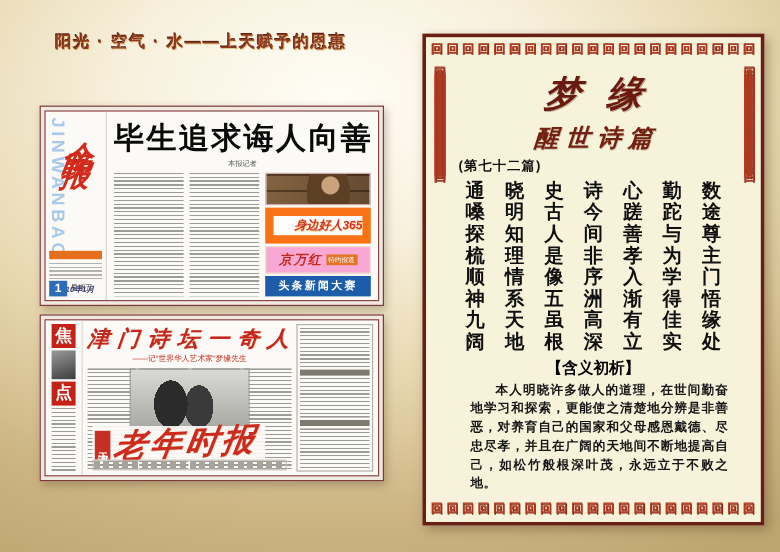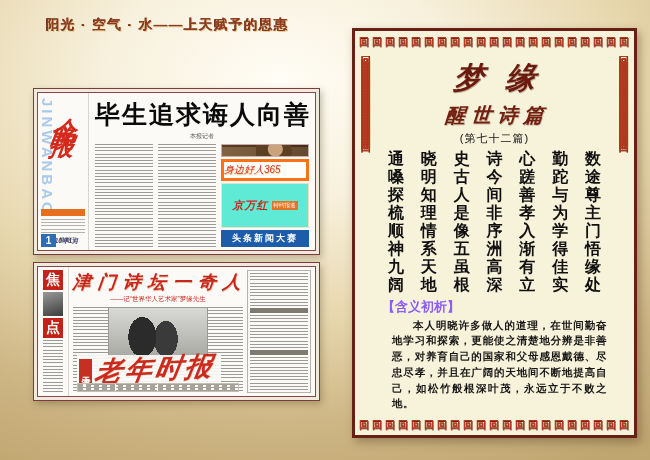--- a/index.html
+++ b/index.html
@@ -4,21 +4,21 @@
 <style>
   html,body{margin:0;padding:0;}
   #canvas{
     position:relative;width:650px;height:460px;overflow:hidden;
     font-family:"Liberation Sans",sans-serif;
     background:
       radial-gradient(ellipse 640px 430px at 43% 18%,
         #fffdf6 0%, #f7f0dc 28%, #e7d7ae 55%, #cdb584 80%, #bfa671 100%);
   }
   
-  .quote{position:absolute;left:46px;top:13px;width:292px;
+  .quote{position:absolute;left:46px;top:23px;width:292px;
     color:#8c3a20;font-weight:bold;font-size:13.5px;letter-spacing:1.5px;line-height:23px;
     text-shadow:0.7px 0.7px 0 #e6cb92,-0.5px -0.5px 0 #5f2212;}
   .quote .sig{display:block;text-align:right;padding-right:48px;font-size:11px;letter-spacing:2px;line-height:18px;}
   
   .clip{position:absolute;background:#efe9df;border:1px solid #7e3b3b;padding:3px;
     box-shadow:2px 3px 7px rgba(90,70,40,.35);box-sizing:border-box;}
   .clip-inner{border:1px solid #8a4545;background:#fbfaf6;width:100%;height:100%;
     box-sizing:border-box;position:relative;overflow:hidden;display:flex;}
   .fake{background:repeating-linear-gradient(to bottom,#9b9b97 0,#9b9b97 1px,transparent 1px,transparent 3.2px);}
   
@@ -43,24 +43,24 @@
   .c1-byline{font-size:6px;color:#555;text-align:center;margin:1px 0 3px;}
   .c1-body{flex:1;display:flex;gap:5px;min-height:0;}
   .c1-body .col{flex:1;}
   .c1-rail{width:88px;flex:none;display:flex;flex-direction:column;gap:2px;}
   .c1-photo{height:56px;border:1px solid #caa;
     background:
       radial-gradient(circle at 62% 38%,#caa27c 0 7px,transparent 8px),
       radial-gradient(ellipse 18px 28px at 60% 62%,#5d4024 0 100%,transparent 100%),
       repeating-linear-gradient(to bottom,rgba(30,15,5,.4) 0 2px,rgba(255,255,255,.05) 2px 13px),
       linear-gradient(120deg,#7d5c38,#5a3f24);}
-  .ad1{color:#d0342b;font-size:10px;font-weight:normal;font-style:italic;text-align:left;
-    background:#fffdf8;border:3px solid #f97316;padding:1px 0;text-shadow:.5px .5px 0 #f3cf7e;}
-  .ad2{display:flex;align-items:center;justify-content:center;gap:3px;background:#5eead4;
-    border:1px solid #eedfcc;padding:14px 0;}
+  .ad1{color:#d0342b;font-size:10px;font-weight:bold;font-style:italic;text-align:right;
+    background:#fffdf8;border:7px solid #f97316;padding:1px 0;text-shadow:.5px .5px 0 #f3cf7e;}
+  .ad2{display:flex;align-items:center;justify-content:center;gap:3px;background:#f9a8d4;
+    border:1px solid #eedfcc;padding:3px 0;}
   .ad2-brand{color:#c62a1e;font-weight:bold;font-size:11px;font-style:italic;letter-spacing:1px;}
   .ad2-tag{background:#e07428;color:#fff;font-size:5.5px;padding:1px 2px;}
   .ad3{background:#1d5ca8;color:#fff;font-size:9px;font-weight:bold;text-align:center;
     padding:2px 0;letter-spacing:2px;}
   
   .c2-side{width:26px;flex:none;padding:3px 2px;display:flex;flex-direction:column;align-items:center;gap:2px;
     border-right:1px solid #ddd8ce;}
   .c2-label{width:20px;height:20px;background:#c42218;color:#fff;font-size:14px;font-weight:bold;
     display:flex;align-items:center;justify-content:center;flex:none;}
   .c2-photo-sm{width:20px;height:24px;background:linear-gradient(160deg,#9a9a9a,#3c3c3c);flex:none;}
@@ -103,27 +103,27 @@
   .m-right{right:4px;top:17px;bottom:17px;width:13px;writing-mode:vertical-rl;
     font-size:10px;letter-spacing:3px;line-height:13px;}
   .rcontent{position:absolute;left:19px;right:19px;top:19px;bottom:19px;padding:4px 8px;
     display:flex;flex-direction:column;overflow:hidden;}
   .r-title{text-align:center;color:#6b1a0e;font-size:30px;font-weight:bold;letter-spacing:22px;
     padding-left:22px;margin-top:4px;font-style:italic;transform:skewX(-5deg);
     text-shadow:1px 1px 0 rgba(70,12,4,.3);}
   .r-sub{text-align:center;color:#72200f;font-size:20px;font-weight:bold;letter-spacing:6px;
     padding-left:6px;margin-top:3px;font-style:italic;transform:skewX(-4deg);
     text-shadow:.7px .7px 0 rgba(70,12,4,.25);}
-  .r-issue{text-align:center;color:#111;font-size:11px;font-weight:normal;letter-spacing:1px;margin-top:2px;}
+  .r-issue{color:#111;font-size:11px;font-weight:bold;letter-spacing:1px;margin-top:2px;}
   .poem{flex:1;display:flex;flex-direction:row-reverse;justify-content:space-between;
     padding:5px 6px 3px;min-height:0;}
   .poem-col{display:flex;flex-direction:column;justify-content:space-between;
     font-size:16px;font-weight:bold;color:#101010;text-align:center;line-height:1;
     font-family:"DejaVu Serif",serif;}
-  .r-ana-head{font-size:13px;font-weight:bold;color:#8b5cf6;margin:1px 0 2px;}
+  .r-ana-head{text-align:center;font-size:13px;font-weight:bold;color:#000000;margin:1px 0 2px;}
   .r-ana{font-size:10.5px;font-weight:bold;color:#161616;line-height:1.5;text-align:justify;
     text-indent:2em;letter-spacing:.4px;margin-left:10px;}
 </style>
 </head>
 <body>
 
 <div id="canvas">
 
   <div class="quote">
     <span>阳光 · 空气 · 水——上天赋予的恩惠</span><br>

